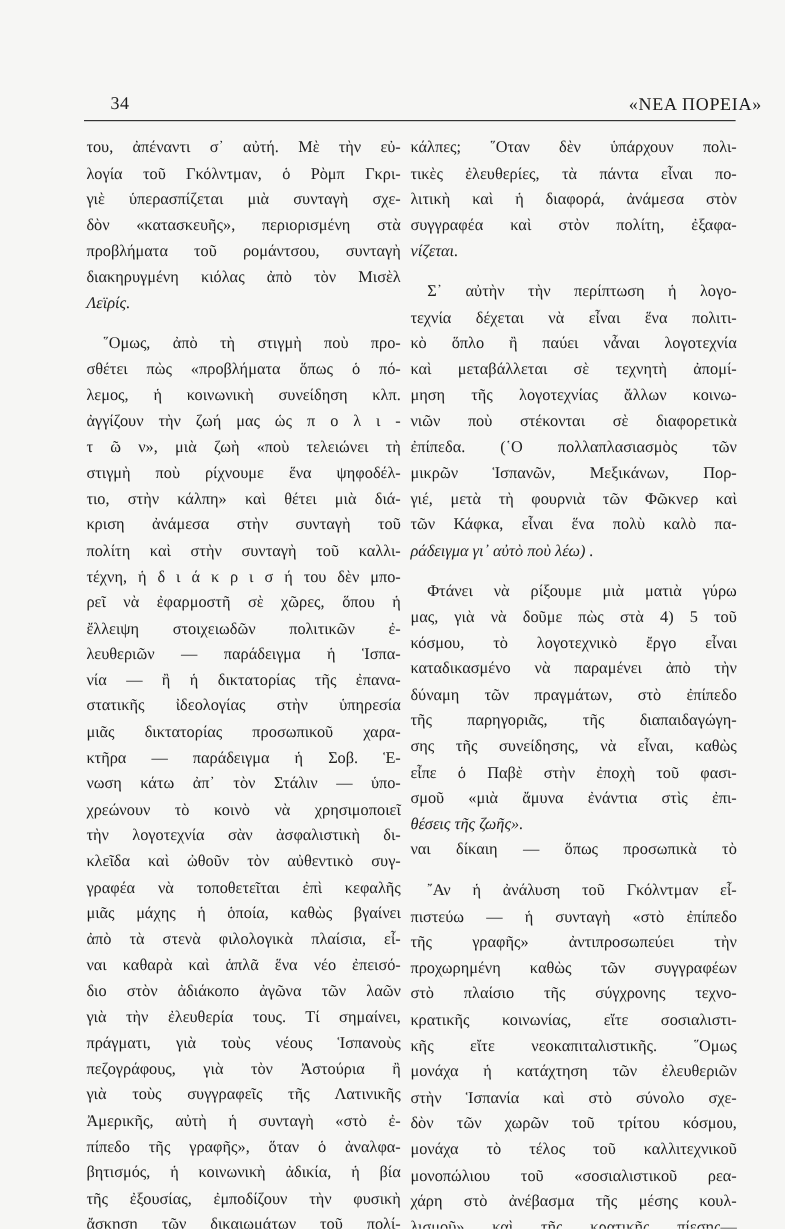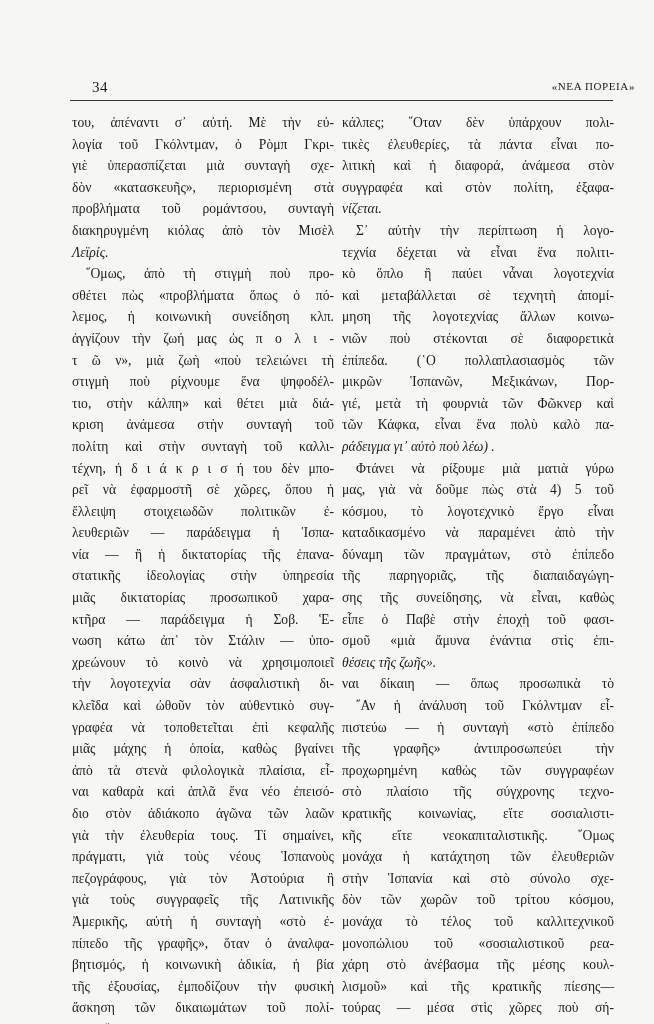--- a/index.html
+++ b/index.html
@@ -34,21 +34,21 @@
     left: 0;
     top: 0;
     font-size: 15px;
     font-family: "Liberation Serif", serif;
     letter-spacing: 0.5px;
   }
   .running-title {
     position: absolute;
     right: 0;
     top: 1px;
-    font-size: 11px;
+    font-size: 15px;
     font-family: "Liberation Serif", serif;
     letter-spacing: 0.6px;
   }
   .header-rule {
     position: absolute;
     left: 70px;
     top: 100px;
     width: 543px;
     height: 0;
     border-top: 1.2px solid #333;
@@ -67,21 +67,21 @@
     white-space: nowrap;
     text-align: justify;
     text-align-last: justify;
     height: 21.6px;
     overflow: visible;
   }
   .line.last {
     text-align-last: left;
     font-style: italic;
   }
-  .line.indent { padding-left: 14px; }
+  .line.indent { padding-left: 14px; margin-top: 12px; }
 </style>
 </head>
 <body>
 
 <div class="page">
   <div class="header">
     <span class="page-number">34</span>
     <span class="running-title">«ΝΕΑ ΠΟΡΕΙΑ»</span>
   </div>
   <div class="header-rule"></div>

